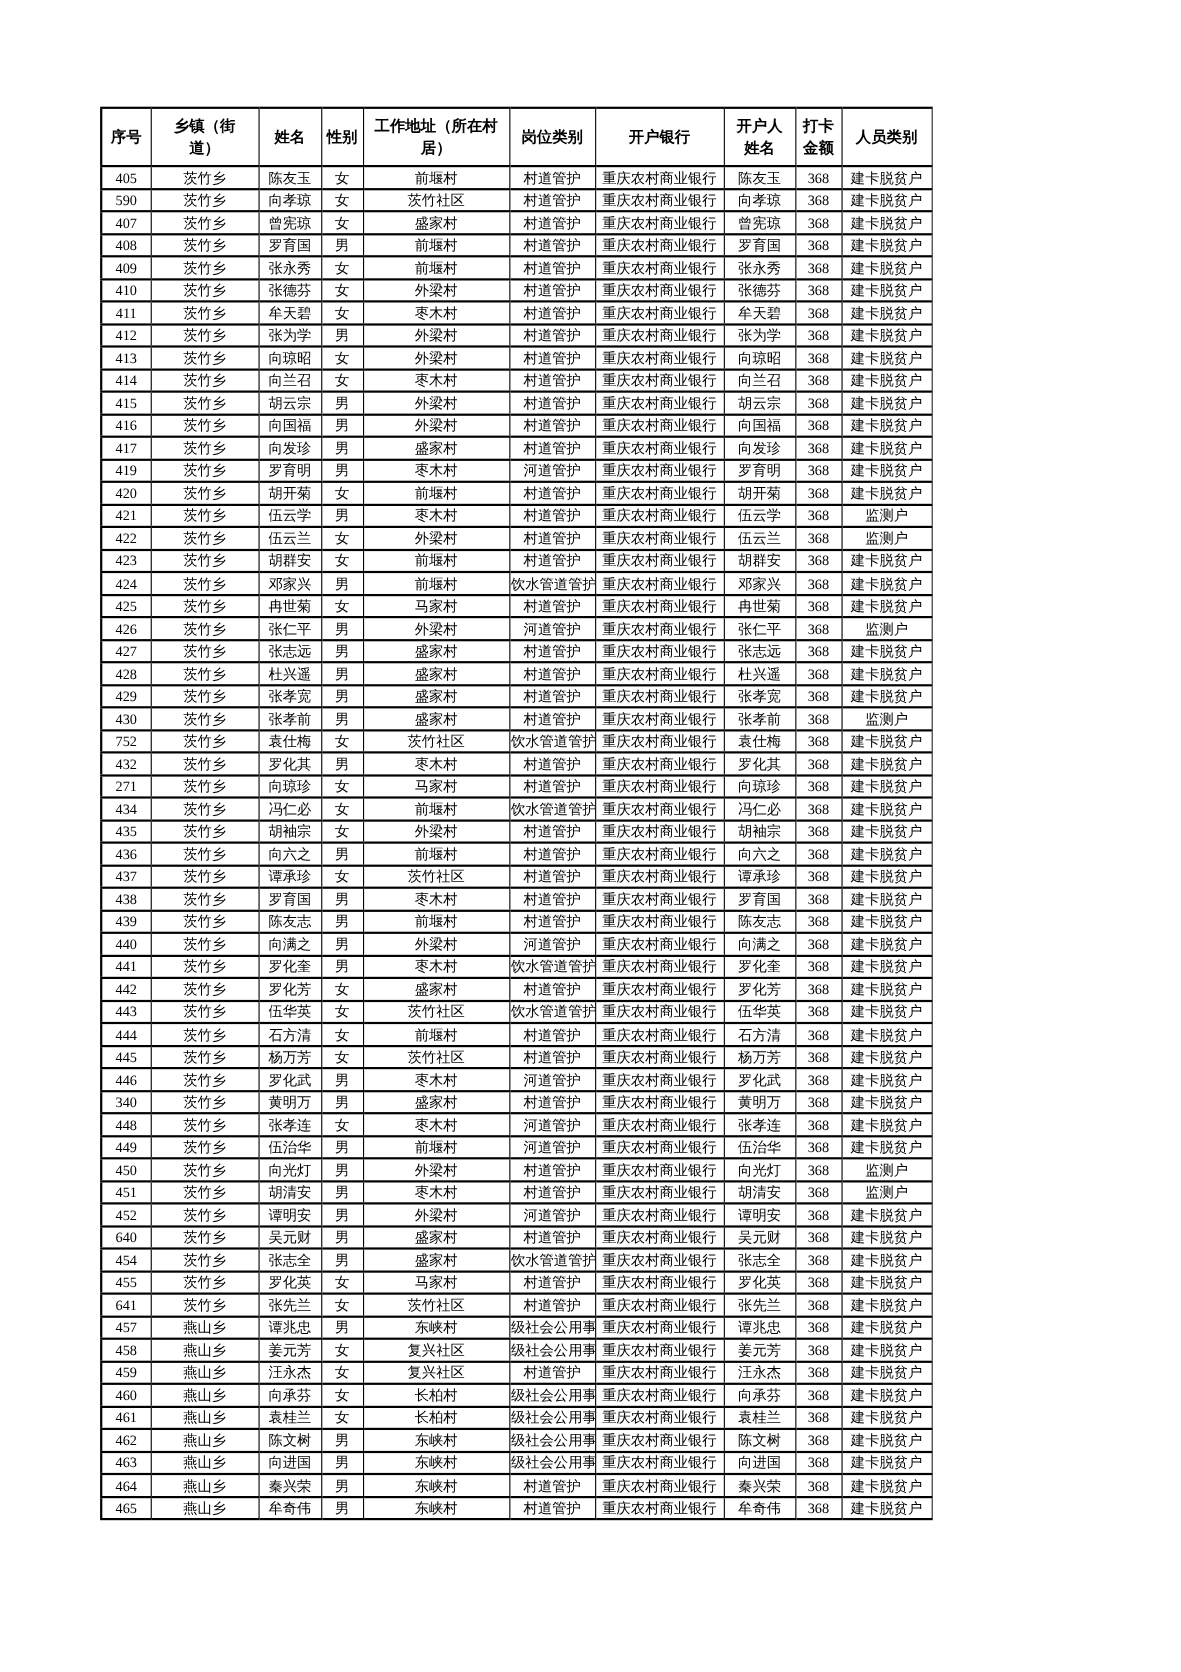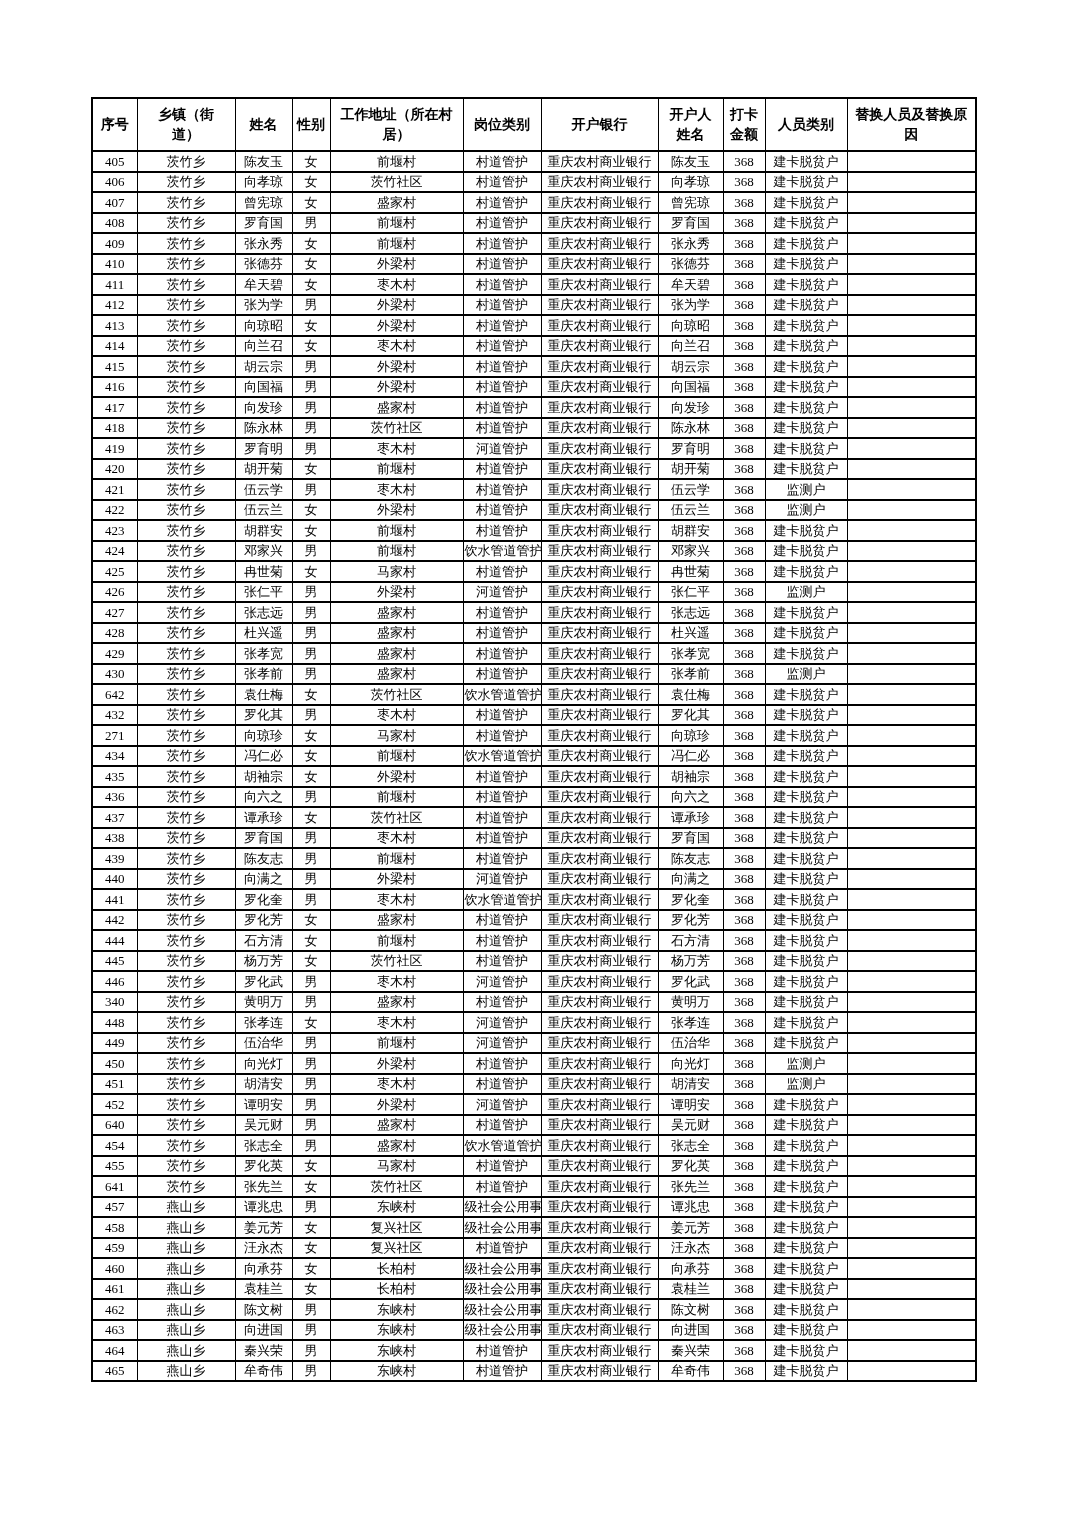--- a/index.html
+++ b/index.html
@@ -2,21 +2,21 @@
 <html><head>
 <meta charset="utf-8">
 <style>
   html, body {
     margin: 0;
     padding: 0;
     background: #ffffff;
   }
   .page {
     position: relative;
-    width: 1074px;
+    width: 848px;
     height: 1520px;
     background: #ffffff;
     overflow: hidden;
   }
   table.roster {
     position: absolute;
     left: 91px;
     top: 97px;
     width: 884px;
     border-collapse: collapse;
@@ -97,21 +97,21 @@
           <td>女</td>
           <td>前堰村</td>
           <td>村道管护</td>
           <td>重庆农村商业银行</td>
           <td>陈友玉</td>
           <td>368</td>
           <td>建卡脱贫户</td>
           <td></td>
         </tr>
         <tr>
-          <td>406</td>
+          <td>590</td>
           <td>茨竹乡</td>
           <td>向孝琼</td>
           <td>女</td>
           <td>茨竹社区</td>
           <td>村道管护</td>
           <td>重庆农村商业银行</td>
           <td>向孝琼</td>
           <td>368</td>
           <td>建卡脱贫户</td>
           <td></td>
@@ -253,33 +253,20 @@
           <td>男</td>
           <td>盛家村</td>
           <td>村道管护</td>
           <td>重庆农村商业银行</td>
           <td>向发珍</td>
           <td>368</td>
           <td>建卡脱贫户</td>
           <td></td>
         </tr>
         <tr>
-          <td>418</td>
-          <td>茨竹乡</td>
-          <td>陈永林</td>
-          <td>男</td>
-          <td>茨竹社区</td>
-          <td>村道管护</td>
-          <td>重庆农村商业银行</td>
-          <td>陈永林</td>
-          <td>368</td>
-          <td>建卡脱贫户</td>
-          <td></td>
-        </tr>
-        <tr>
           <td>419</td>
           <td>茨竹乡</td>
           <td>罗育明</td>
           <td>男</td>
           <td>枣木村</td>
           <td>河道管护</td>
           <td>重庆农村商业银行</td>
           <td>罗育明</td>
           <td>368</td>
           <td>建卡脱贫户</td>
@@ -422,21 +409,21 @@
           <td>男</td>
           <td>盛家村</td>
           <td>村道管护</td>
           <td>重庆农村商业银行</td>
           <td>张孝前</td>
           <td>368</td>
           <td>监测户</td>
           <td></td>
         </tr>
         <tr>
-          <td>642</td>
+          <td>752</td>
           <td>茨竹乡</td>
           <td>袁仕梅</td>
           <td>女</td>
           <td>茨竹社区</td>
           <td>饮水管道管护</td>
           <td>重庆农村商业银行</td>
           <td>袁仕梅</td>
           <td>368</td>
           <td>建卡脱贫户</td>
           <td></td>
@@ -573,20 +560,33 @@
         </tr>
         <tr>
           <td>442</td>
           <td>茨竹乡</td>
           <td>罗化芳</td>
           <td>女</td>
           <td>盛家村</td>
           <td>村道管护</td>
           <td>重庆农村商业银行</td>
           <td>罗化芳</td>
+          <td>368</td>
+          <td>建卡脱贫户</td>
+          <td></td>
+        </tr>
+        <tr>
+          <td>443</td>
+          <td>茨竹乡</td>
+          <td>伍华英</td>
+          <td>女</td>
+          <td>茨竹社区</td>
+          <td>饮水管道管护</td>
+          <td>重庆农村商业银行</td>
+          <td>伍华英</td>
           <td>368</td>
           <td>建卡脱贫户</td>
           <td></td>
         </tr>
         <tr>
           <td>444</td>
           <td>茨竹乡</td>
           <td>石方清</td>
           <td>女</td>
           <td>前堰村</td>

